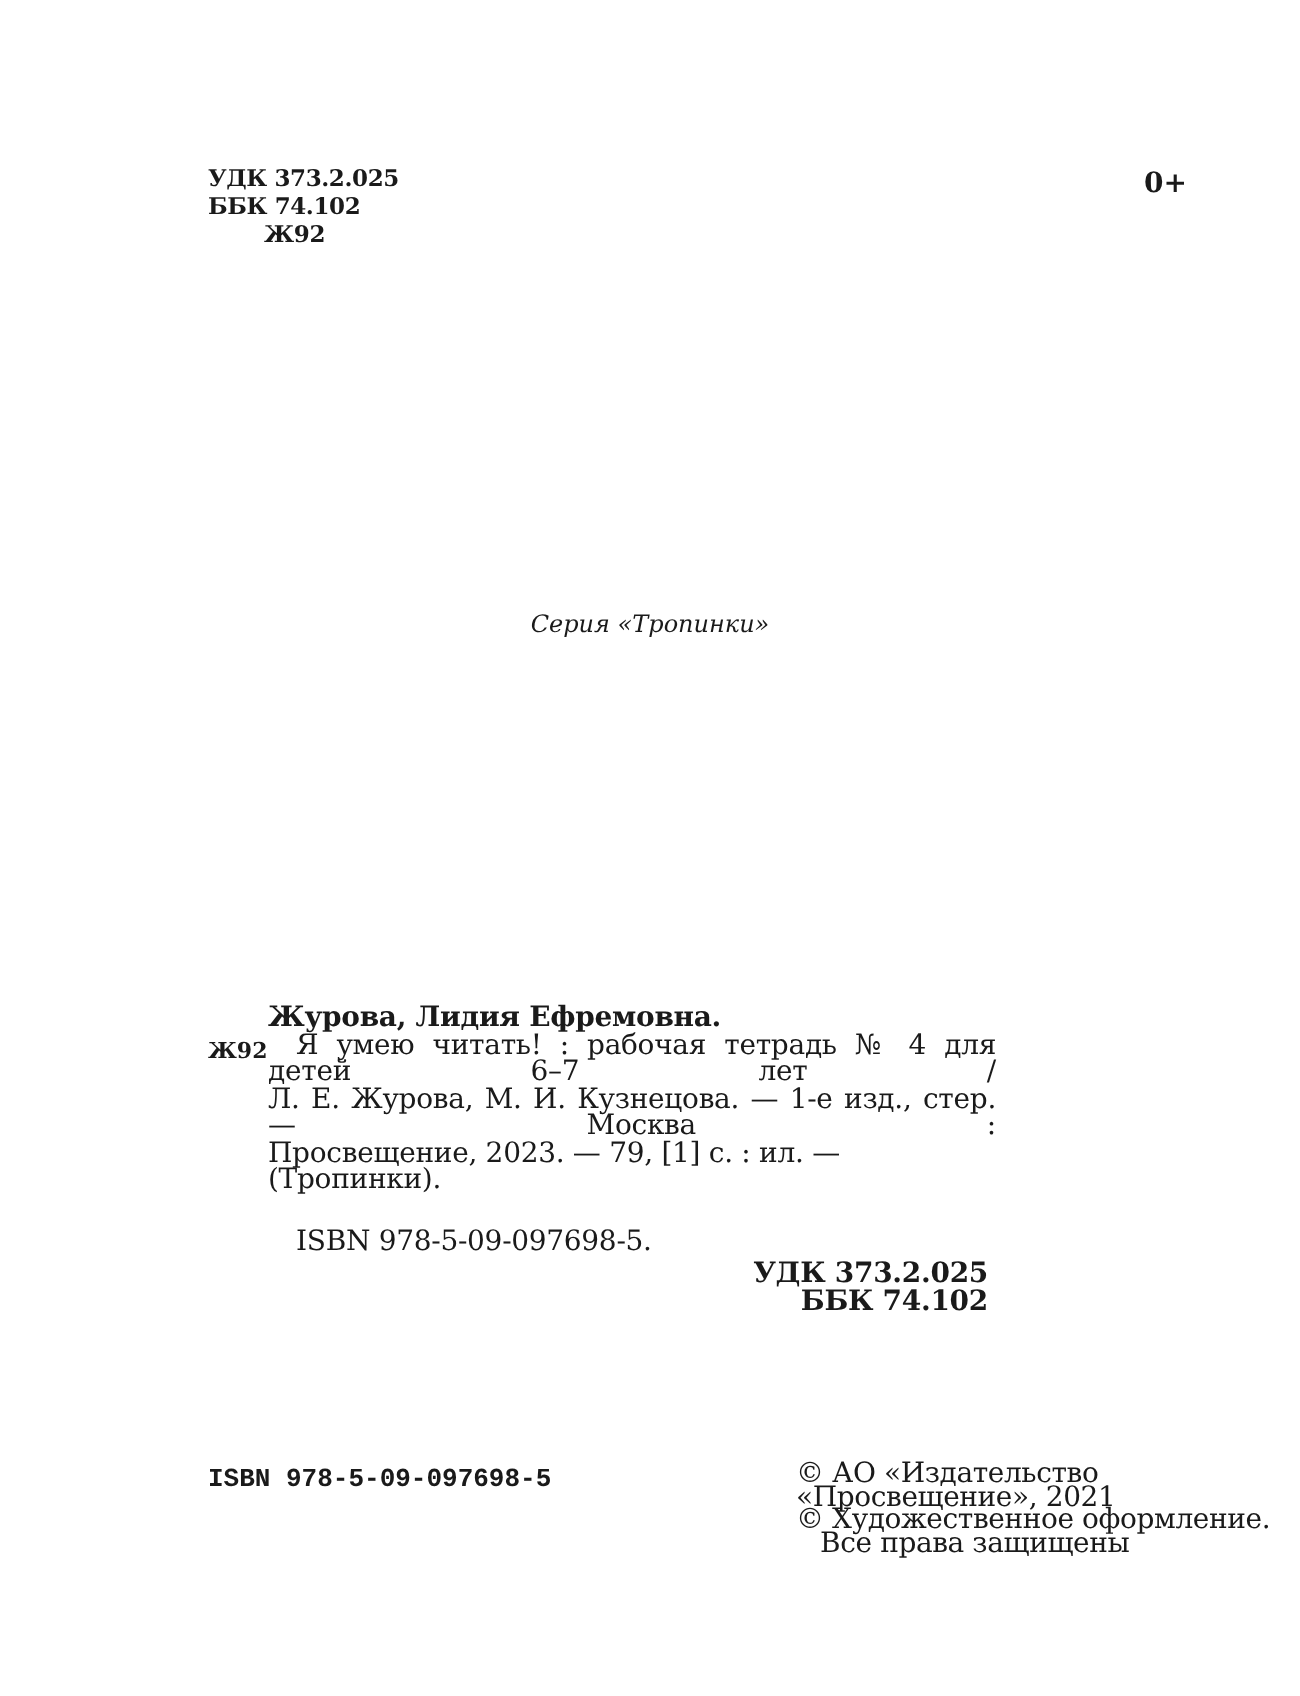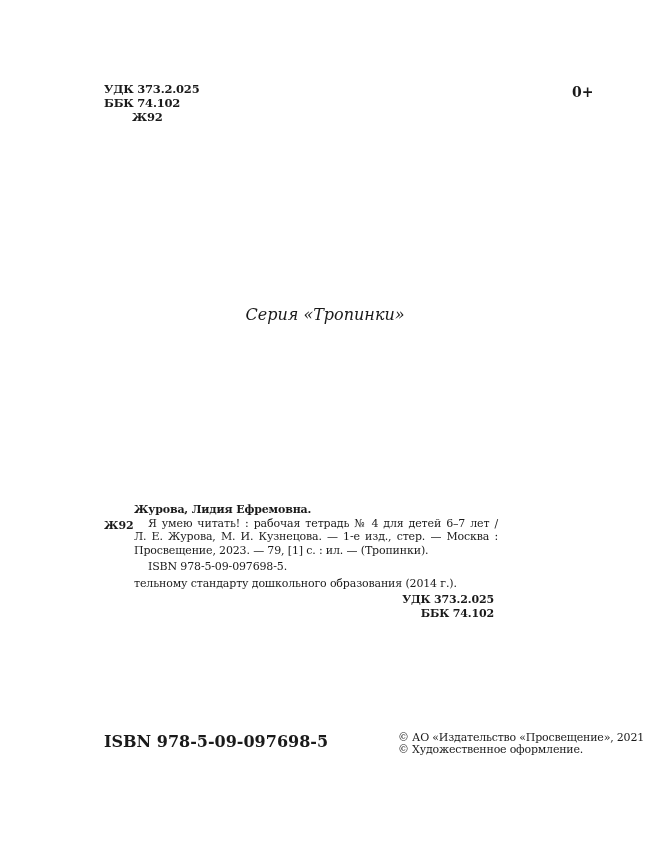--- a/index.html
+++ b/index.html
@@ -29,60 +29,61 @@
       left: 572px;
       top: 84px;
       font-size: 14px;
       font-weight: bold;
     }
     .series {
       left: 0;
       width: 650px;
       top: 305px;
       text-align: center;
-      font-size: 16px;
+      font-size: 12px;
       font-style: italic;
     }
     .card {
       left: 134px;
       top: 503px;
       width: 364px;
-      font-size: 11px;
+      font-size: 14px;
       line-height: 13.5px;
       letter-spacing: -0.15px;
     }
     .card .author { font-weight: bold; }
     .card .just {
       text-align: justify;
       text-align-last: justify;
     }
     .card .indent { text-indent: 14px; }
-    .card .isbn { padding-left: 14px; margin-top: 3px; margin-bottom: 3px; }
+    .card .isbn { padding-left: 14px; margin-top: 17px; margin-bottom: 3px; }
     .card .right-codes {
       text-align: right;
       font-weight: bold;
       margin-top: 3px;
       padding-right: 4px;
     }
     .cipher {
       left: 104px;
       top: 519px;
       font-size: 11px;
       font-weight: bold;
     }
     .isbn-bottom {
       left: 104px;
       top: 732px;
-      font-size: 16px;
+      font-size: 13px;
       font-weight: bold;
+      font-family: Liberation Mono, monospace;
     }
     .copyright {
       left: 398px;
       top: 732px;
-      font-size: 11px;
+      font-size: 14px;
       line-height: 11.5px;
       letter-spacing: -0.2px;
     }
     .copyright .indent { padding-left: 12px; }
   </style>
 </head>
 <body>
 
 <div class="abs codes-top">
   <div>УДК 373.2.025</div>
@@ -95,25 +96,25 @@
 <div class="abs series">Серия «Тропинки»</div>
 
 <div class="abs cipher">Ж92</div>
 
 <div class="abs card">
   <div class="author">Журова, Лидия Ефремовна.</div>
   <div class="just indent">Я умею читать! : рабочая тетрадь № 4 для детей 6–7 лет /</div>
   <div class="just">Л. Е. Журова, М. И. Кузнецова. — 1-е изд., стер. — Москва :</div>
   <div>Просвещение, 2023. — 79, [1] с. : ил. — (Тропинки).</div>
   <div class="isbn">ISBN 978-5-09-097698-5.</div>
-  <div>тельному стандарту дошкольного образования (2014 г.).</div>
   <div class="right-codes">
     <div>УДК 373.2.025</div>
     <div>ББК 74.102</div>
   </div>
 </div>
 
 <div class="abs isbn-bottom">ISBN 978-5-09-097698-5</div>
 
 <div class="abs copyright">
   <div>© АО «Издательство «Просвещение», 2021</div>
   <div>© Художественное оформление.</div>
+  <div class="indent">Все права защищены</div>
 </div>
 
 </body></html>

